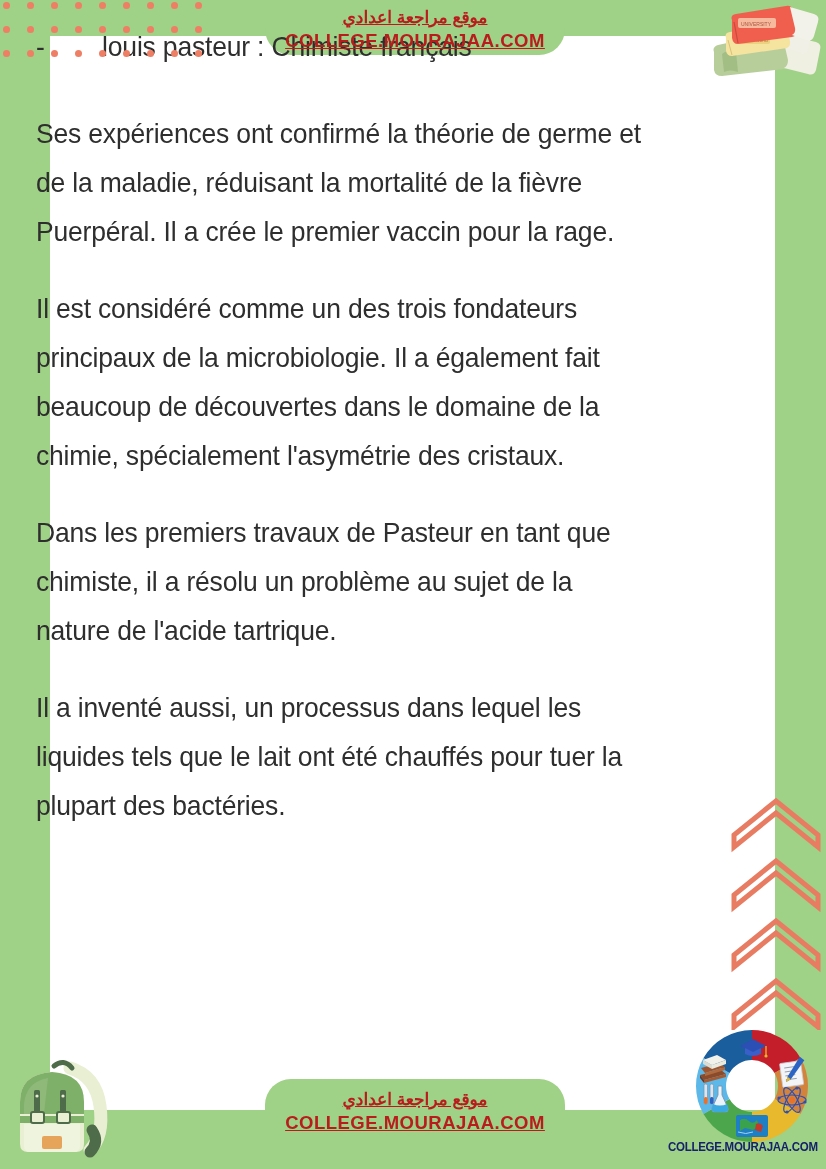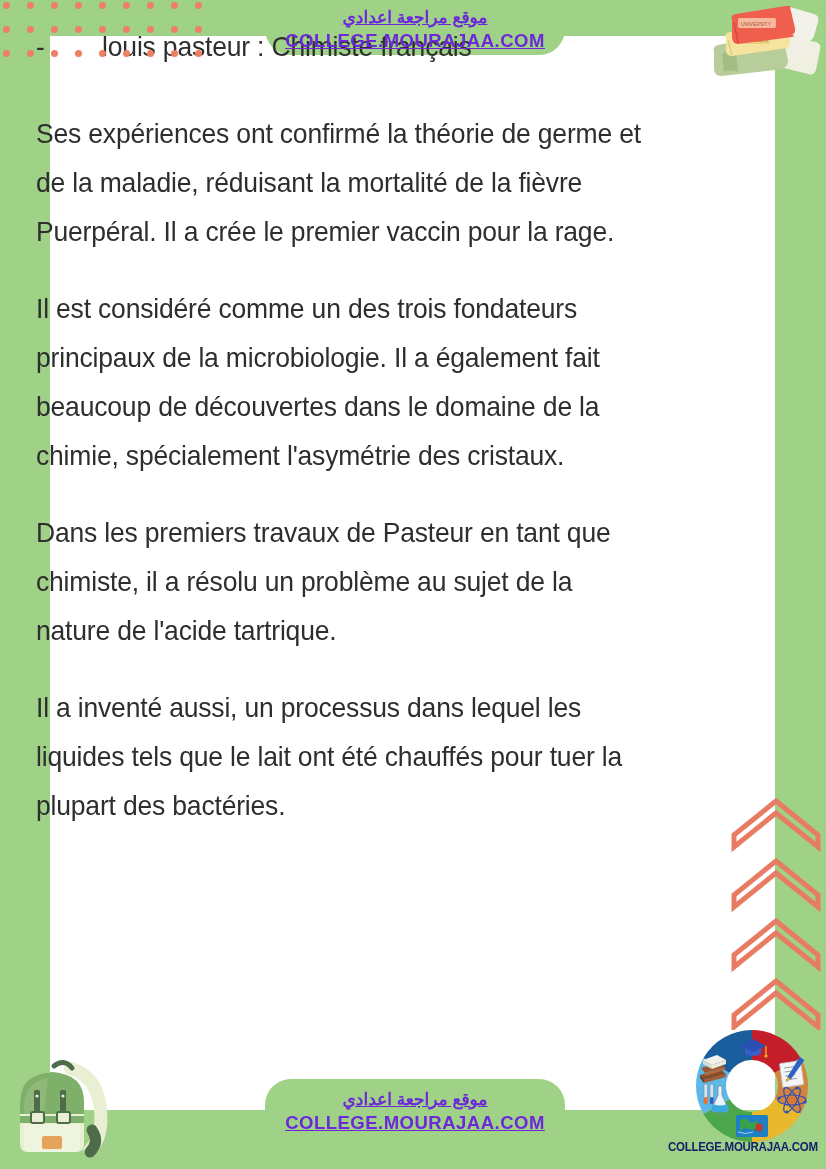--- a/index.html
+++ b/index.html
@@ -84,21 +84,21 @@
     border-top-right-radius: 26px;
     z-index: 4;
   }
 
   .brand-block {
     position: absolute;
     z-index: 7;
     text-align: center;
     width: 300px;
     left: 265px;
-    color: #6d28d9;
+    color: #b91c1c;
     line-height: 1.18;
   }
   .brand-top { top: 8px; }
   .brand-bottom { top: 1090px; }
 
   .brand-ar {
     display: block;
     font-size: 17px;
     font-weight: bold;
     text-decoration: underline;

